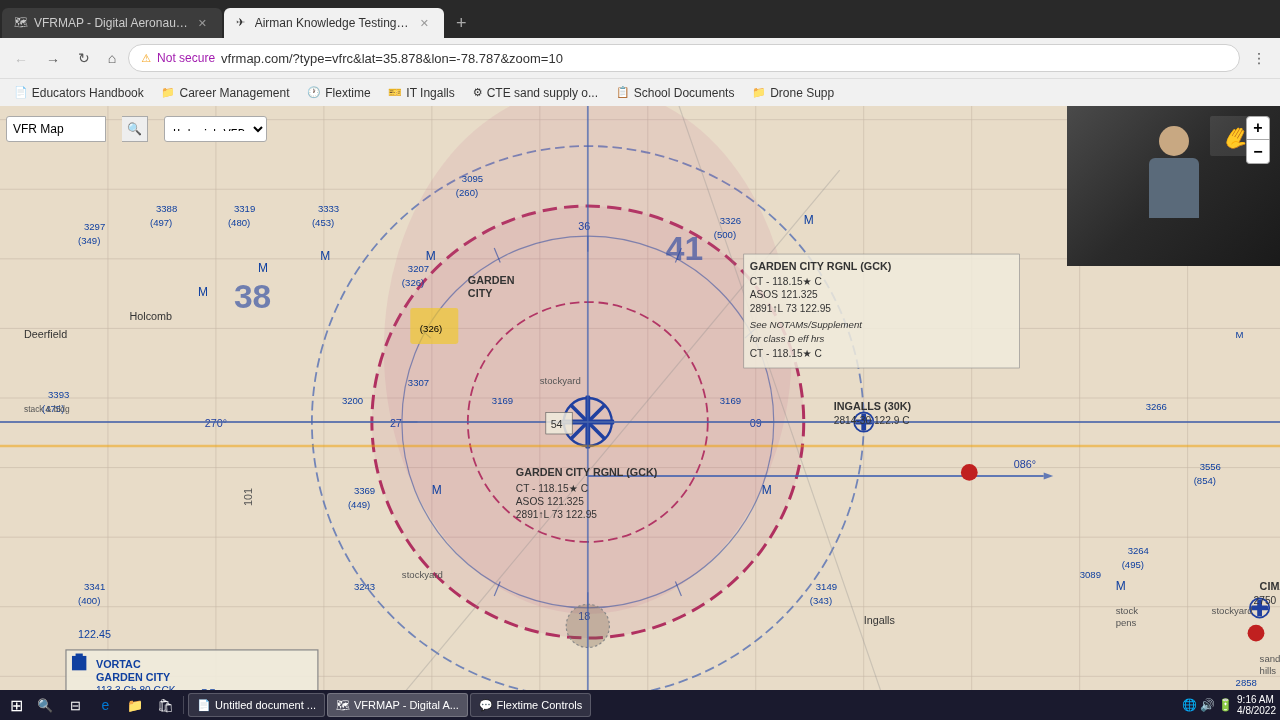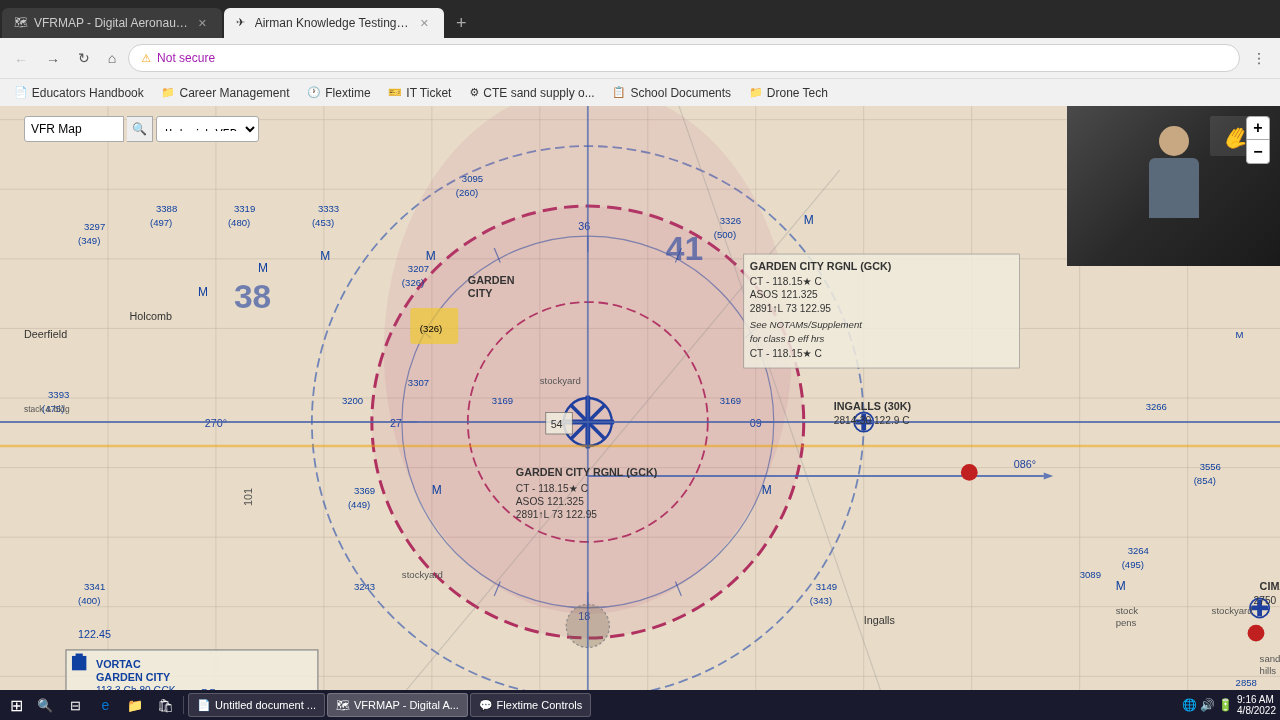--- a/index.html
+++ b/index.html
@@ -113,24 +113,24 @@
       height: 100%;
       background: #e8dcc8;
       position: relative;
       overflow: hidden;
     }
 
     
     .map-toolbar {
       position: absolute;
       top: 10px;
-      left: 24px;
+      left: 6px;
       display: flex;
       align-items: flex-end;
-      gap: 3px;
+      gap: 16px;
       z-index: 10;
     }
     .map-search-input {
       border: 1px solid #aaa;
       border-radius: 3px 0 0 3px;
       padding: 3px 6px;
       font-size: 12px;
       height: 26px;
       width: 100px;
     }
@@ -305,52 +305,53 @@
   </div>
 
   <div class="address-bar">
     <button class="nav-btn disabled">←</button>
     <button class="nav-btn">→</button>
     <button class="nav-btn">↻</button>
     <button class="nav-btn">⌂</button>
     <div class="address-input-wrap">
       <span class="lock-icon">⚠</span>
       <span style="font-size:12px;color:#a21caf;">Not secure</span>
+      <input class="address-input" type="text" value="vfrmap.com/?type=vfrc&amp;lat=35.878&amp;lon=-78.787&amp;zoom=10" style="">
     </div>
     <button class="nav-btn">⋮</button>
   </div>
 
   <div class="bookmarks-bar">
     <div class="bookmark-item">
       <span class="bookmark-icon">📄</span>
       <span>Educators Handbook</span>
     </div>
     <div class="bookmark-item">
       <span class="bookmark-icon">📁</span>
       <span>Career Management</span>
     </div>
     <div class="bookmark-item">
       <span class="bookmark-icon">🕐</span>
       <span>Flextime</span>
     </div>
     <div class="bookmark-item">
       <span class="bookmark-icon">🎫</span>
-      <span>IT Ticket</span>
+      <span>IT Ingalls</span>
     </div>
     <div class="bookmark-item">
       <span class="bookmark-icon">⚙</span>
       <span>CTE sand supply o...</span>
     </div>
     <div class="bookmark-item">
       <span class="bookmark-icon">📋</span>
       <span>School Documents</span>
     </div>
     <div class="bookmark-item">
       <span class="bookmark-icon">📁</span>
-      <span>Drone Tech</span>
+      <span>Drone Supp</span>
     </div>
   </div>
 
 </div>
 
 <div class="main-content">
   <div class="map-container">
 
     <svg class="map-svg" viewBox="0 0 1067 580" preserveAspectRatio="xMidYMid slice">
 

